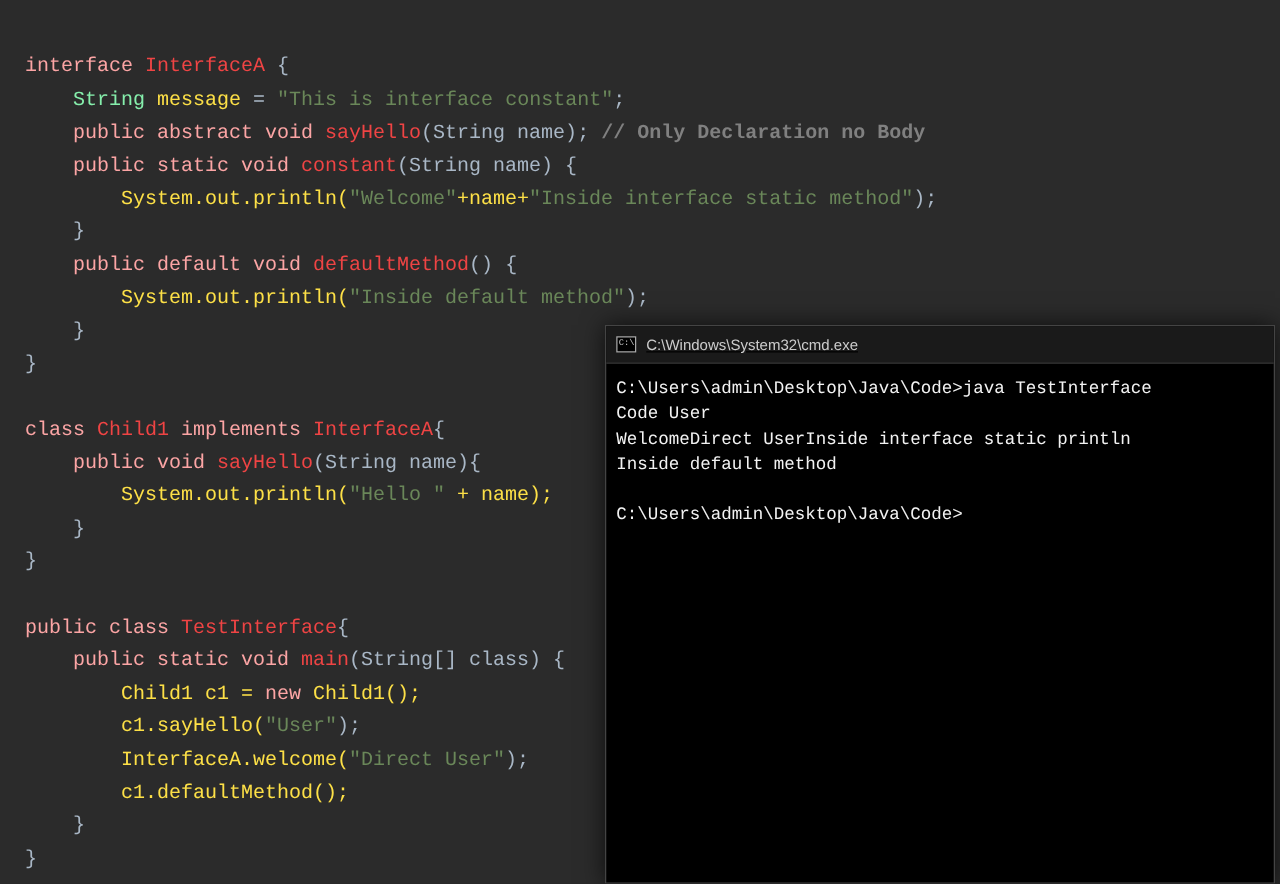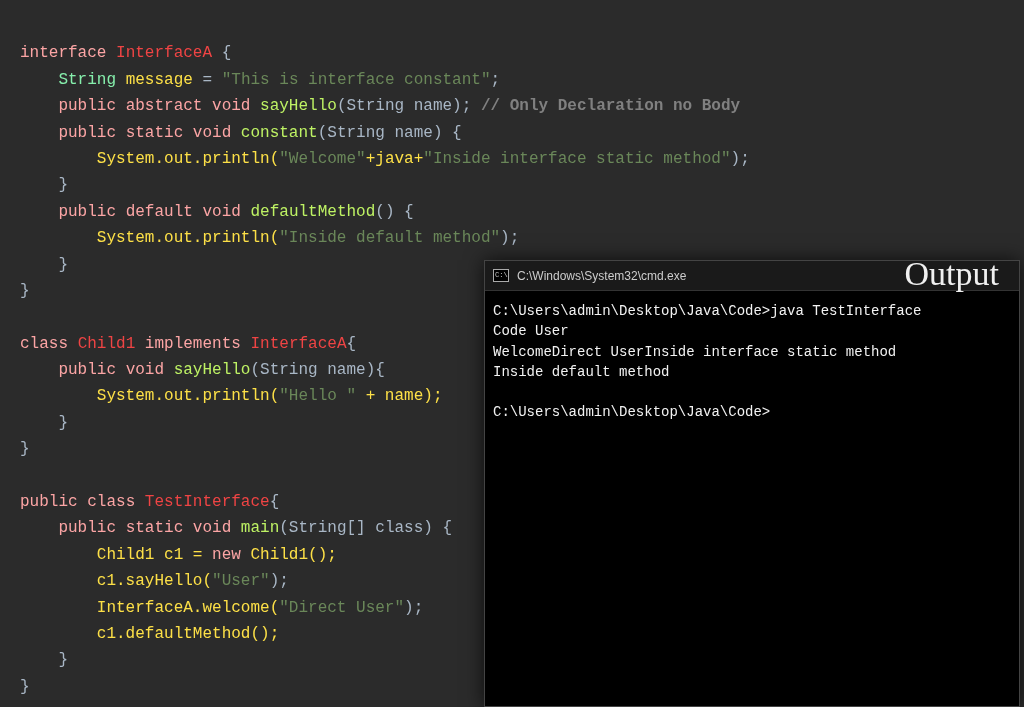--- a/index.html
+++ b/index.html
@@ -14,35 +14,36 @@
   }
   .code-area {
     padding: 14px 20px;
     line-height: 1.65;
     color: #a9b7c6;
     white-space: pre;
   }
   .kw { color: #fca5a5; }
   .type { color: #86efac; }
   .cls { color: #ef4444; }
-  .method { color: #bef264; }
+  .method { color: #ef4444; }
   .str { color: #6a8759; }
   .comment { color: #808080; font-weight: bold; }
   .punct { color: #a9b7c6; }
   .ident { color: #fde047; }
 
   .cmd-window {
     position: absolute;
     top: 260px;
     left: 484px;
     width: 536px;
     height: 447px;
     background: #000;
     border: 1px solid #444;
     box-shadow: 0 0 18px rgba(0,0,0,0.7);
+    text-decoration: underline;
   }
   .cmd-titlebar {
     height: 30px;
     background: #1a1a1a;
     border-bottom: 1px solid #333;
     display: flex;
     align-items: center;
     padding: 0 8px;
     position: relative;
   }
@@ -86,21 +87,21 @@
   }
 </style>
 </head>
 <body>
 
 <div class="code-area">
 <span class="kw">interface</span> <span class="cls">InterfaceA</span> <span class="punct">{</span>
     <span class="type">String</span> <span class="ident">message</span> <span class="punct">=</span> <span class="str">"This is interface constant"</span><span class="punct">;</span>
     <span class="kw">public</span> <span class="kw">abstract</span> <span class="kw">void</span> <span class="method">sayHello</span><span class="punct">(String name)</span><span class="punct">;</span> <span class="comment">// Only Declaration no Body</span>
     <span class="kw">public</span> <span class="kw">static</span> <span class="kw">void</span> <span class="method">constant</span><span class="punct">(String name) {</span>
-        <span class="ident">System.out.println(</span><span class="str">"Welcome"</span><span class="ident">+java+</span><span class="str">"Inside interface static method"</span><span class="punct">);</span>
+        <span class="ident">System.out.println(</span><span class="str">"Welcome"</span><span class="ident">+name+</span><span class="str">"Inside interface static method"</span><span class="punct">);</span>
     <span class="punct">}</span>
     <span class="kw">public</span> <span class="kw">default</span> <span class="kw">void</span> <span class="method">defaultMethod</span><span class="punct">() {</span>
         <span class="ident">System.out.println(</span><span class="str">"Inside default method"</span><span class="punct">);</span>
     <span class="punct">}</span>
 <span class="punct">}</span>
 
 <span class="kw">class</span> <span class="cls">Child1</span> <span class="kw">implements</span> <span class="cls">InterfaceA</span><span class="punct">{</span>
     <span class="kw">public</span> <span class="kw">void</span> <span class="method">sayHello</span><span class="punct">(String name){</span>
         <span class="ident">System.out.println(</span><span class="str">"Hello "</span><span class="ident"> + name);</span>
     <span class="punct">}</span>
@@ -113,21 +114,20 @@
         <span class="ident">InterfaceA.welcome(</span><span class="str">"Direct User"</span><span class="punct">);</span>
         <span class="ident">c1.defaultMethod();</span>
     <span class="punct">}</span>
 <span class="punct">}</span>
 </div>
 
 <div class="cmd-window">
   <div class="cmd-titlebar">
     <span class="cmd-icon"></span>
     <span class="cmd-title">C:\Windows\System32\cmd.exe</span>
-    <span class="output-label">Output</span>
   </div>
   <div class="cmd-body"><span>C:\Users\admin\Desktop\Java\Code&gt;java TestInterface</span>
 <span>Code User</span>
-<span>WelcomeDirect UserInside interface static method</span>
+<span>WelcomeDirect UserInside interface static println</span>
 <span>Inside default method</span>
 <span></span>
 <span>C:\Users\admin\Desktop\Java\Code&gt;</span></div>
 </div>
 
 </body></html>

